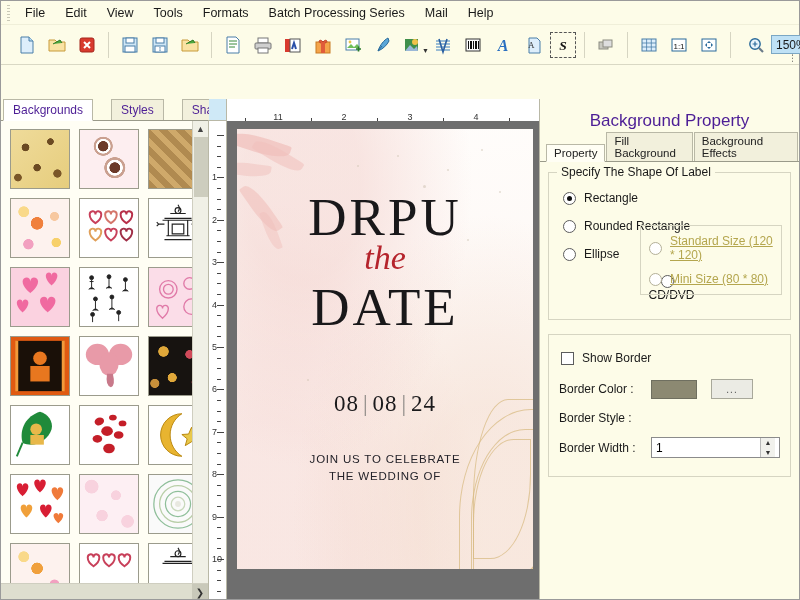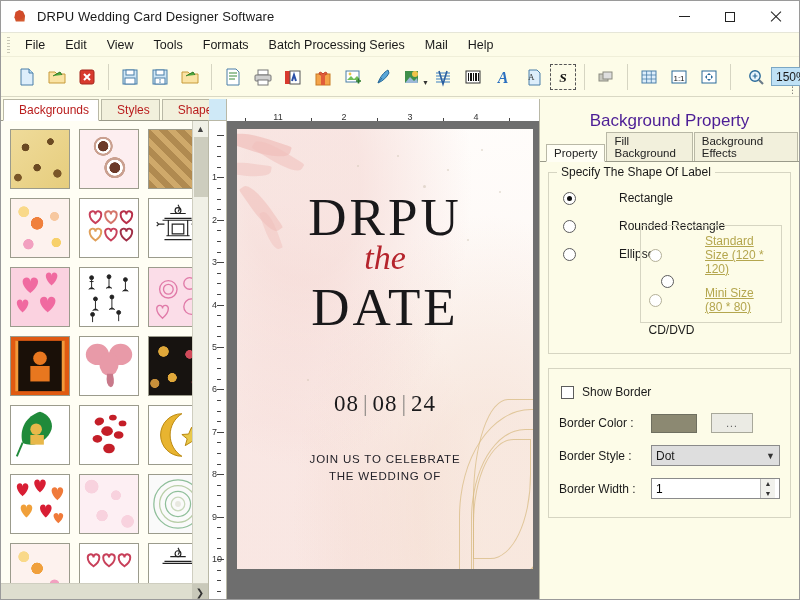--- a/index.html
+++ b/index.html
@@ -54,22 +54,22 @@
   .tb-overflow { position:absolute; right:2px; bottom:1px; font-size:9px; color:#555; }
 
   
   .body { position:absolute; left:0; right:0; top:98px; bottom:0; display:flex; }
 
   
   .leftpanel { width:208px; background:#fdfce8; border-right:1px solid #b9b8a6;
                display:flex; flex-direction:column; position:relative; }
   .lp-tabs { display:flex; align-items:flex-end; height:22px; padding-left:2px;
              border-bottom:1px solid #9a9a8a; background:#fdfce8; }
-  .lp-tab { padding:3px 9px 3px 15px; font-size:12px; background:#f2f0dc;
-            border:1px solid #b9b8a6; border-bottom:none; margin-right:2px; color:#b91c1c; }
+  .lp-tab { padding:3px 9px 3px 9px; font-size:12px; background:#f2f0dc;
+            border:1px solid #b9b8a6; border-bottom:none; margin-right:18px; color:#4c1d95; }
   .lp-tab.active { background:#ffffff; font-weight:normal; position:relative; top:1px;
                    border-bottom:1px solid #fff; }
   .thumbs-area { position:relative; flex:1; background:#fffef4; overflow:hidden; }
   .thumbs { display:grid; grid-template-columns:repeat(3,60px); gap:9px;
             padding:8px 0 0 9px; }
   .thumb { width:60px; height:60px; border:1px solid #9b9b8c; background:#fff; }
   .v-scroll { position:absolute; right:0; top:0; width:16px; bottom:16px; background:#f0f0e6;
               border-left:1px solid #cfcec0; }
   .v-up, .v-dn { height:16px; display:flex; align-items:center; justify-content:center;
                  font-size:9px; color:#444; background:#f0f0e6; }
@@ -133,21 +133,21 @@
   .rp-tabs { display:flex; align-items:flex-end; height:21px; padding-left:6px;
              border-bottom:1px solid #9a9a8a; }
   .rp-tab { padding:2px 7px; font-size:11.5px; background:#f2f0dc; color:#222;
             border:1px solid #b9b8a6; border-bottom:none; margin-right:1px; }
   .rp-tab.active { background:#fffef4; position:relative; top:1px; border-bottom:1px solid #fffef4; }
   .rp-content { padding:10px 8px 0 8px; }
   .fieldset { border:1px solid #d6d5c2; padding:12px 10px 14px; position:relative;
               margin-bottom:14px; background:#fdfce8; }
   .legend { position:absolute; top:-8px; left:8px; background:#fdfce8; padding:0 4px;
             font-size:12px; color:#1a1a1a; }
-  .radio-row { display:flex; align-items:center; margin:6px 0 14px 4px;gap:35px; }
+  .radio-row { display:flex; align-items:center; margin:6px 0 14px 4px; }
   .radio { width:13px; height:13px; border:1px solid #5c5c5c; border-radius:50%;
            background:#fff; margin-right:8px; flex:none; position:relative; }
   .radio.checked:after { content:""; position:absolute; left:3px; top:3px;
            width:5px; height:5px; border-radius:50%; background:#111; }
   .radio.dim { border-color:#b4b098; }
   .rlabel { font-size:12px; color:#1a1a1a; }
   .rlabel.dim { color:#b4a64e;text-decoration:underline; }
   .sizebox { position:absolute; right:8px; top:52px; width:142px; border:1px solid #d6d5c2;
              padding:6px 8px; }
   .chk-row { display:flex; align-items:center; margin:2px 0 14px 2px; }
@@ -167,37 +167,20 @@
   .spin-btns { margin-left:auto; width:15px; height:19px; border-left:1px solid #b9b9b9;
                display:flex; flex-direction:column; background:#f1f1ec; }
   .spin-btns div { flex:1; display:flex; align-items:center; justify-content:center;
                    font-size:7px; color:#333; }
 </style>
 </head>
 <body>
 
 <div id="app">
 
-  <div class="titlebar">
-    <div class="tb-icon">
-        <div class="bell"></div>
-      </div>
-    <div class="tb-title">DRPU Wedding Card Designer Software</div>
-    <div class="wincontrols">
-      <div class="wc">
-          <div class="glyph-min"></div>
-        </div>
-      <div class="wc">
-          <div class="glyph-max"></div>
-        </div>
-      <div class="wc close">
-          <div class="glyph-close"></div>
-        </div>
-    </div>
-  </div>
 
   <div class="menubar">
     <div class="grip"></div>
     <div class="menu-item">File</div>
     <div class="menu-item">Edit</div>
     <div class="menu-item">View</div>
     <div class="menu-item">Tools</div>
     <div class="menu-item">Formats</div>
     <div class="menu-item">Batch Processing Series</div>
     <div class="menu-item">Mail</div>
@@ -769,24 +752,20 @@
           </div>
 
           <div class="prop-row">
             <div class="prop-label">Border Color :</div>
             <div class="swatch" style="background: rgb(140, 137, 114);"></div>
             <div class="dots-btn">...</div>
           </div>
 
           <div class="prop-row">
             <div class="prop-label">Border Style :</div>
-            <div class="select">
-              <span>Dot</span>
-              <span class="chev">▼</span>
-            </div>
           </div>
 
           <div class="prop-row" style="margin-bottom:4px;">
             <div class="prop-label">Border Width :</div>
             <div class="spin">
               <span>1</span>
               <div class="spin-btns">
                 <div>▲</div>
                 <div>▼</div>
               </div>

